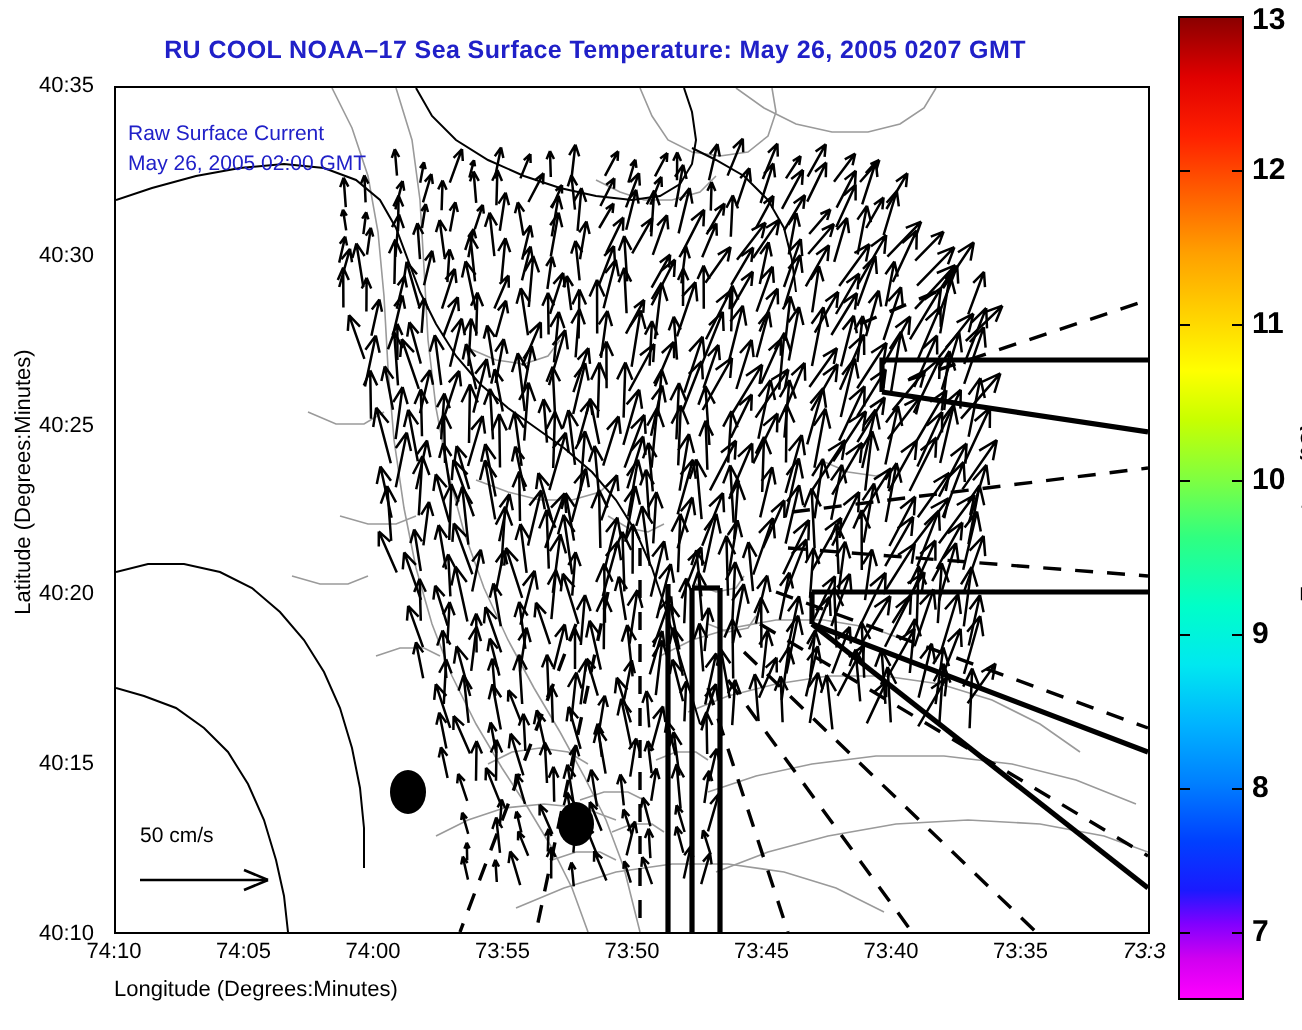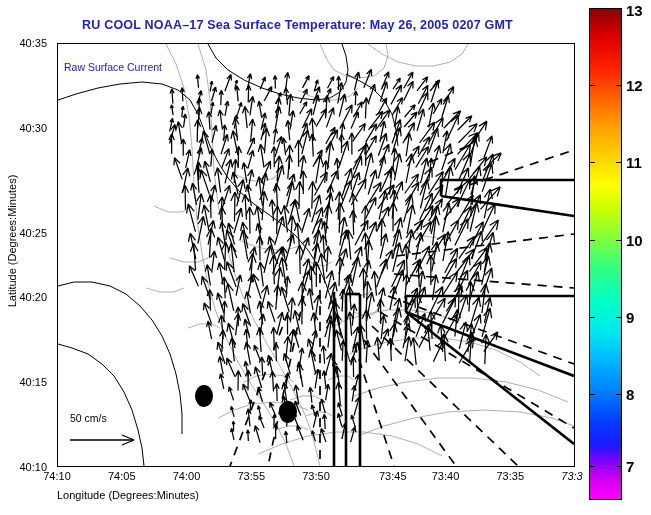--- a/index.html
+++ b/index.html
@@ -100,31 +100,31 @@
 </style>
 </head>
 <body>
 
 <div class="root">
 
   <div id="title">RU COOL  NOAA–17  Sea Surface Temperature:  May 26, 2005 0207 GMT</div>
 
   <div class="ytick" style="top:43px;">40:35</div>
   <div class="ytick" style="top:127.8px;">40:30</div>
-  <div class="ytick" style="top:212.6px;margin-top:20px;">40:25</div>
+  <div class="ytick" style="top:212.6px;">40:25</div>
   <div class="ytick" style="top:297.4px;">40:20</div>
   <div class="ytick" style="top:382.2px;">40:15</div>
   <div class="ytick" style="top:467px;">40:10</div>
 
   <div class="xtick" style="left:57px;">74:10</div>
   <div class="xtick" style="left:121.75px;">74:05</div>
   <div class="xtick" style="left:186.5px;">74:00</div>
   <div class="xtick" style="left:251.25px;">73:55</div>
   <div class="xtick" style="left:316px;">73:50</div>
-  <div class="xtick" style="left:380.75px;margin-left:12px;">73:45</div>
+  <div class="xtick" style="left:380.75px;">73:45</div>
   <div class="xtick" style="left:445.5px;">73:40</div>
   <div class="xtick" style="left:510.25px;">73:35</div>
   <div class="xtick" style="left:572px;font-style:italic;">73:3</div>
 
   <div id="xlabel">Longitude (Degrees:Minutes)</div>
   <div id="ylabel">Latitude (Degrees:Minutes)</div>
 
   <div id="axes">
     <div id="plotclip">
       <svg id="plotsvg" width="516" height="422" viewBox="0 0 516 422">
@@ -773,20 +773,21 @@
             <path d="M 257.4,397.3 L 254.1,386.6 M 254.1,386.6 L 256.6,389.5 M 254.1,386.6 L 253.7,390.4"></path>
             <path d="M 268.0,398.1 L 263.1,384.5 M 263.1,384.5 L 266.5,388.0 M 263.1,384.5 L 262.7,389.4"></path>
             <path d="M 283.9,395.2 L 287.4,379.1 M 287.4,379.1 L 288.6,384.6 M 287.4,379.1 L 284.1,383.6"></path>
             <path d="M 292.6,398.1 L 297.0,382.7 M 297.0,382.7 L 297.8,388.1 M 297.0,382.7 L 293.5,386.8"></path>
           </g>
       </svg>
     </div>
 
     <div id="annot">
       <div>Raw Surface Current</div>
+      <div>May 26, 2005 02:00 GMT</div>
     </div>
 
     <div id="scalebar">
       <div class="lbl">50 cm/s</div>
       <svg width="120" height="42">
         <line x1="8" y1="28" x2="72" y2="28" stroke="#000" stroke-width="1.3"></line>
         <path d="M 72,28 L 60,23 M 72,28 L 60,33" stroke="#000" stroke-width="1.3" fill="none"></path>
       </svg>
     </div>
   </div>

